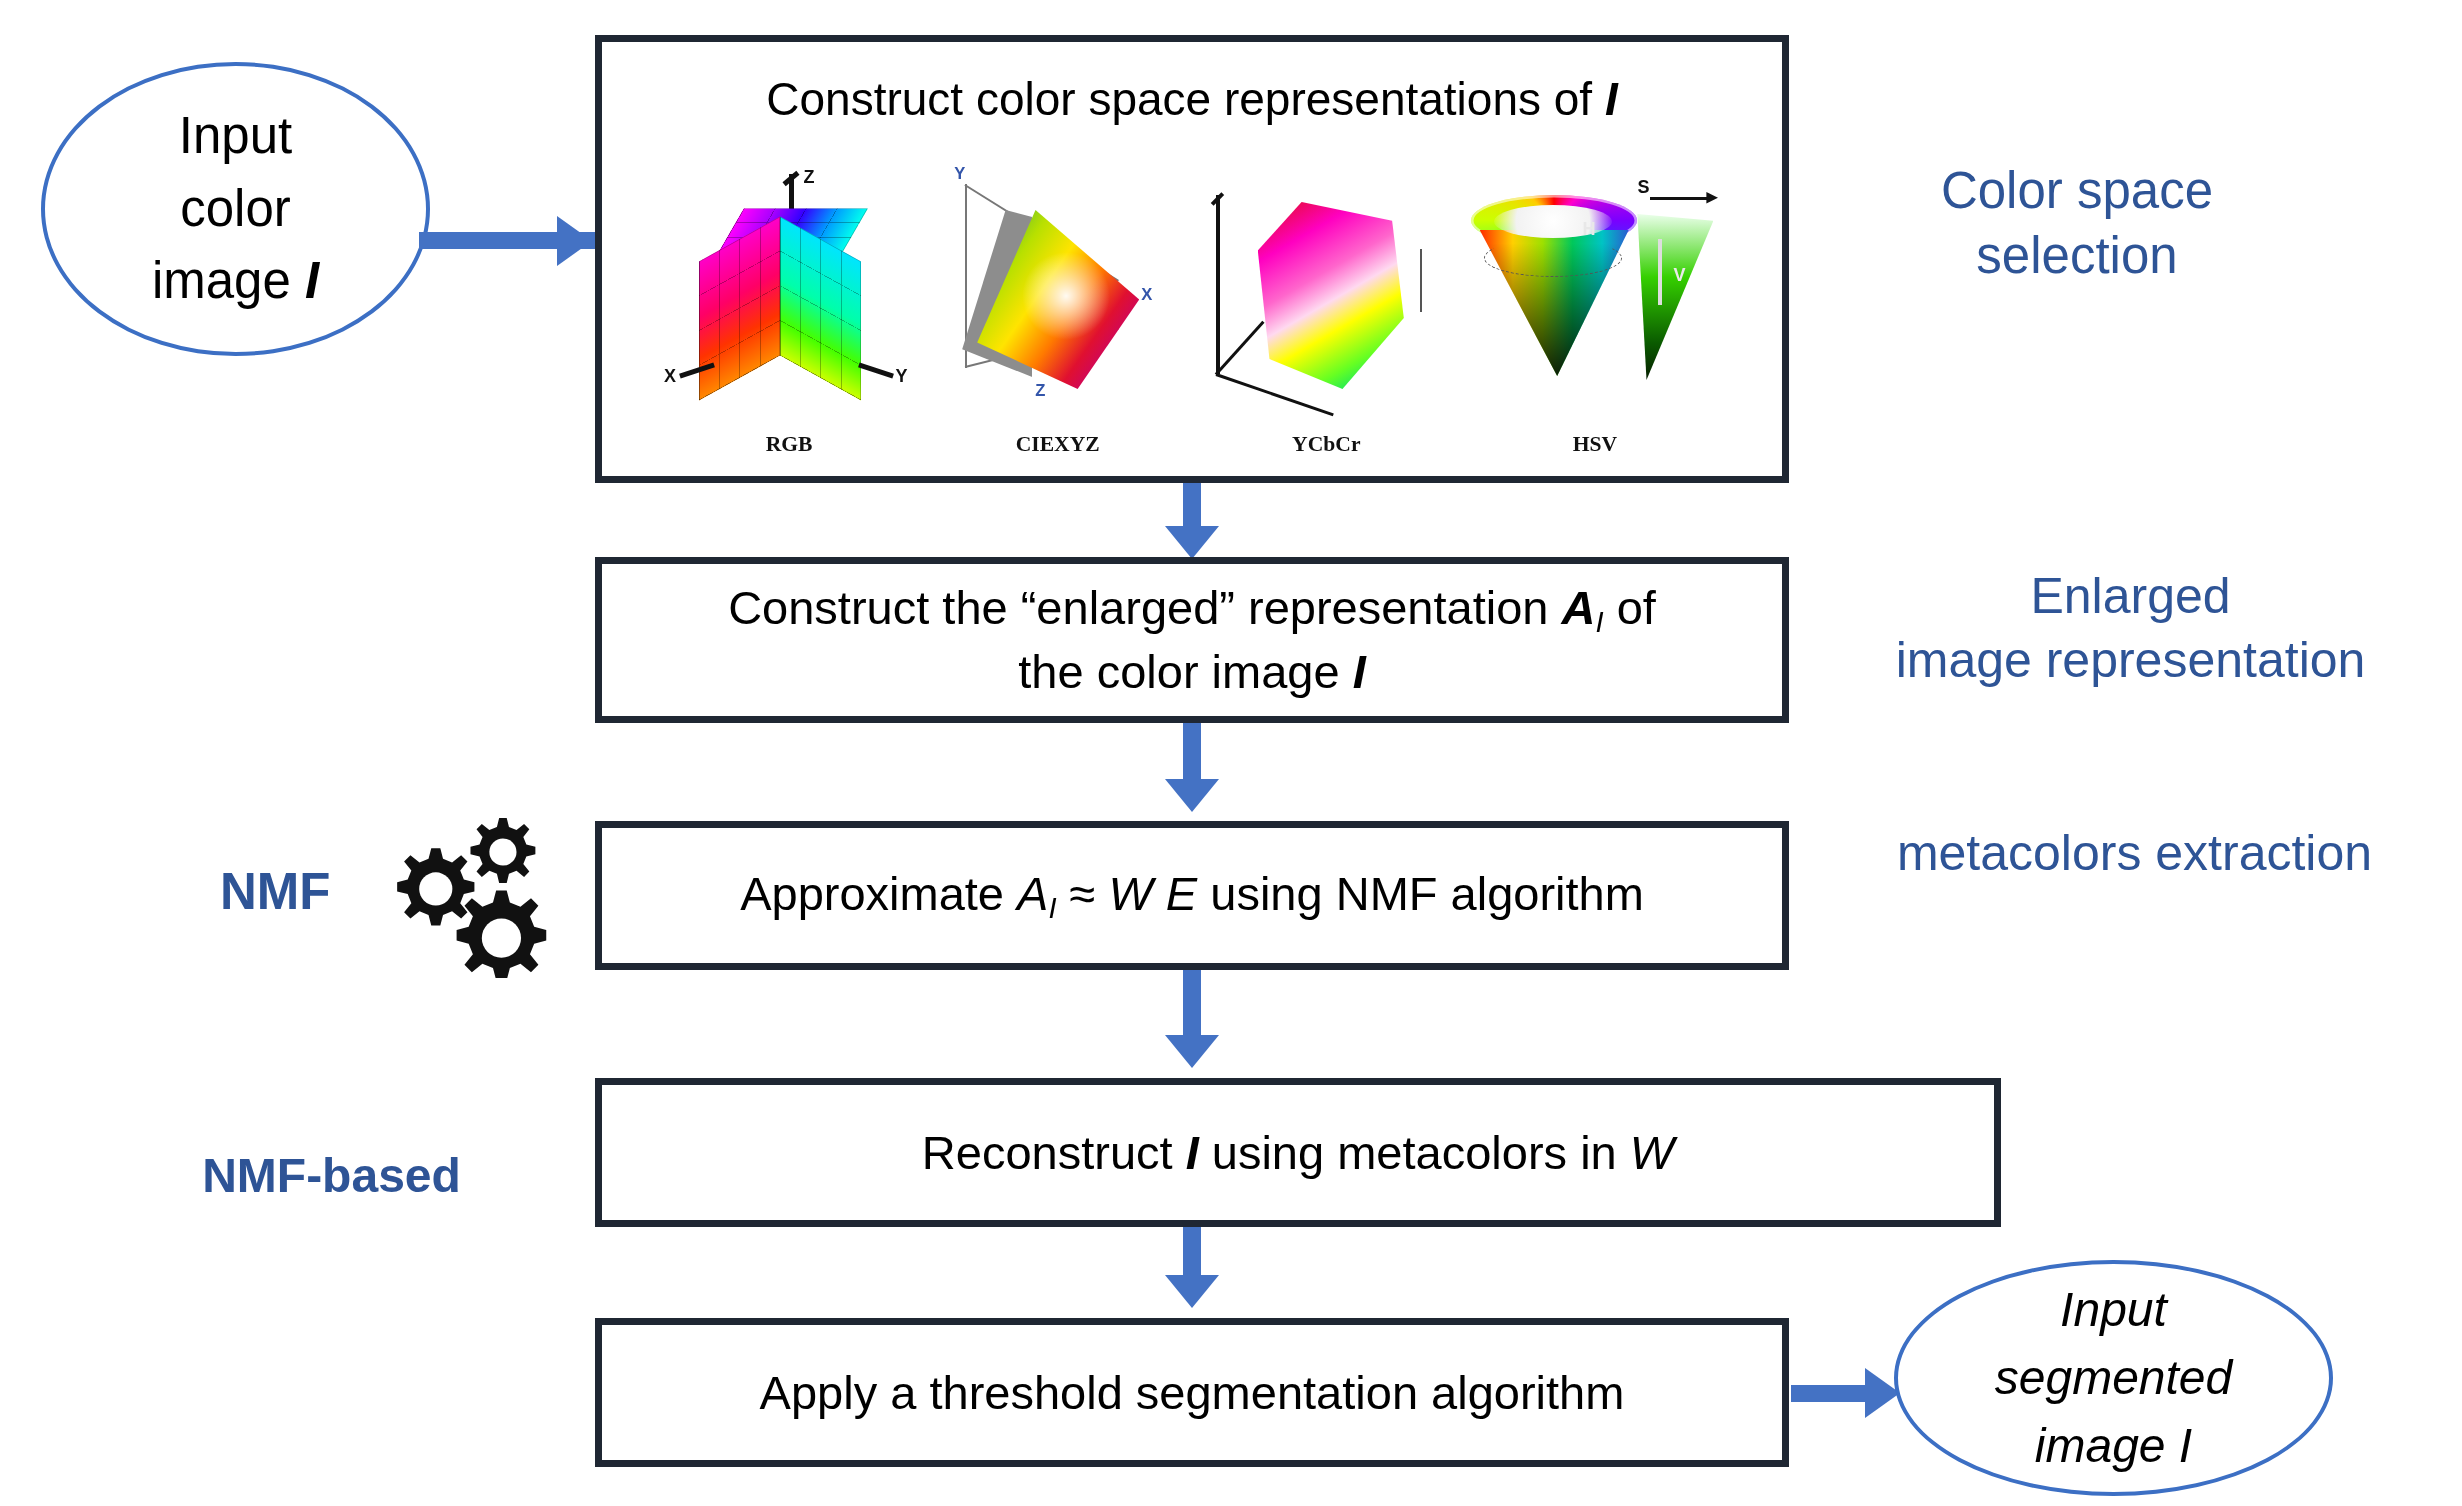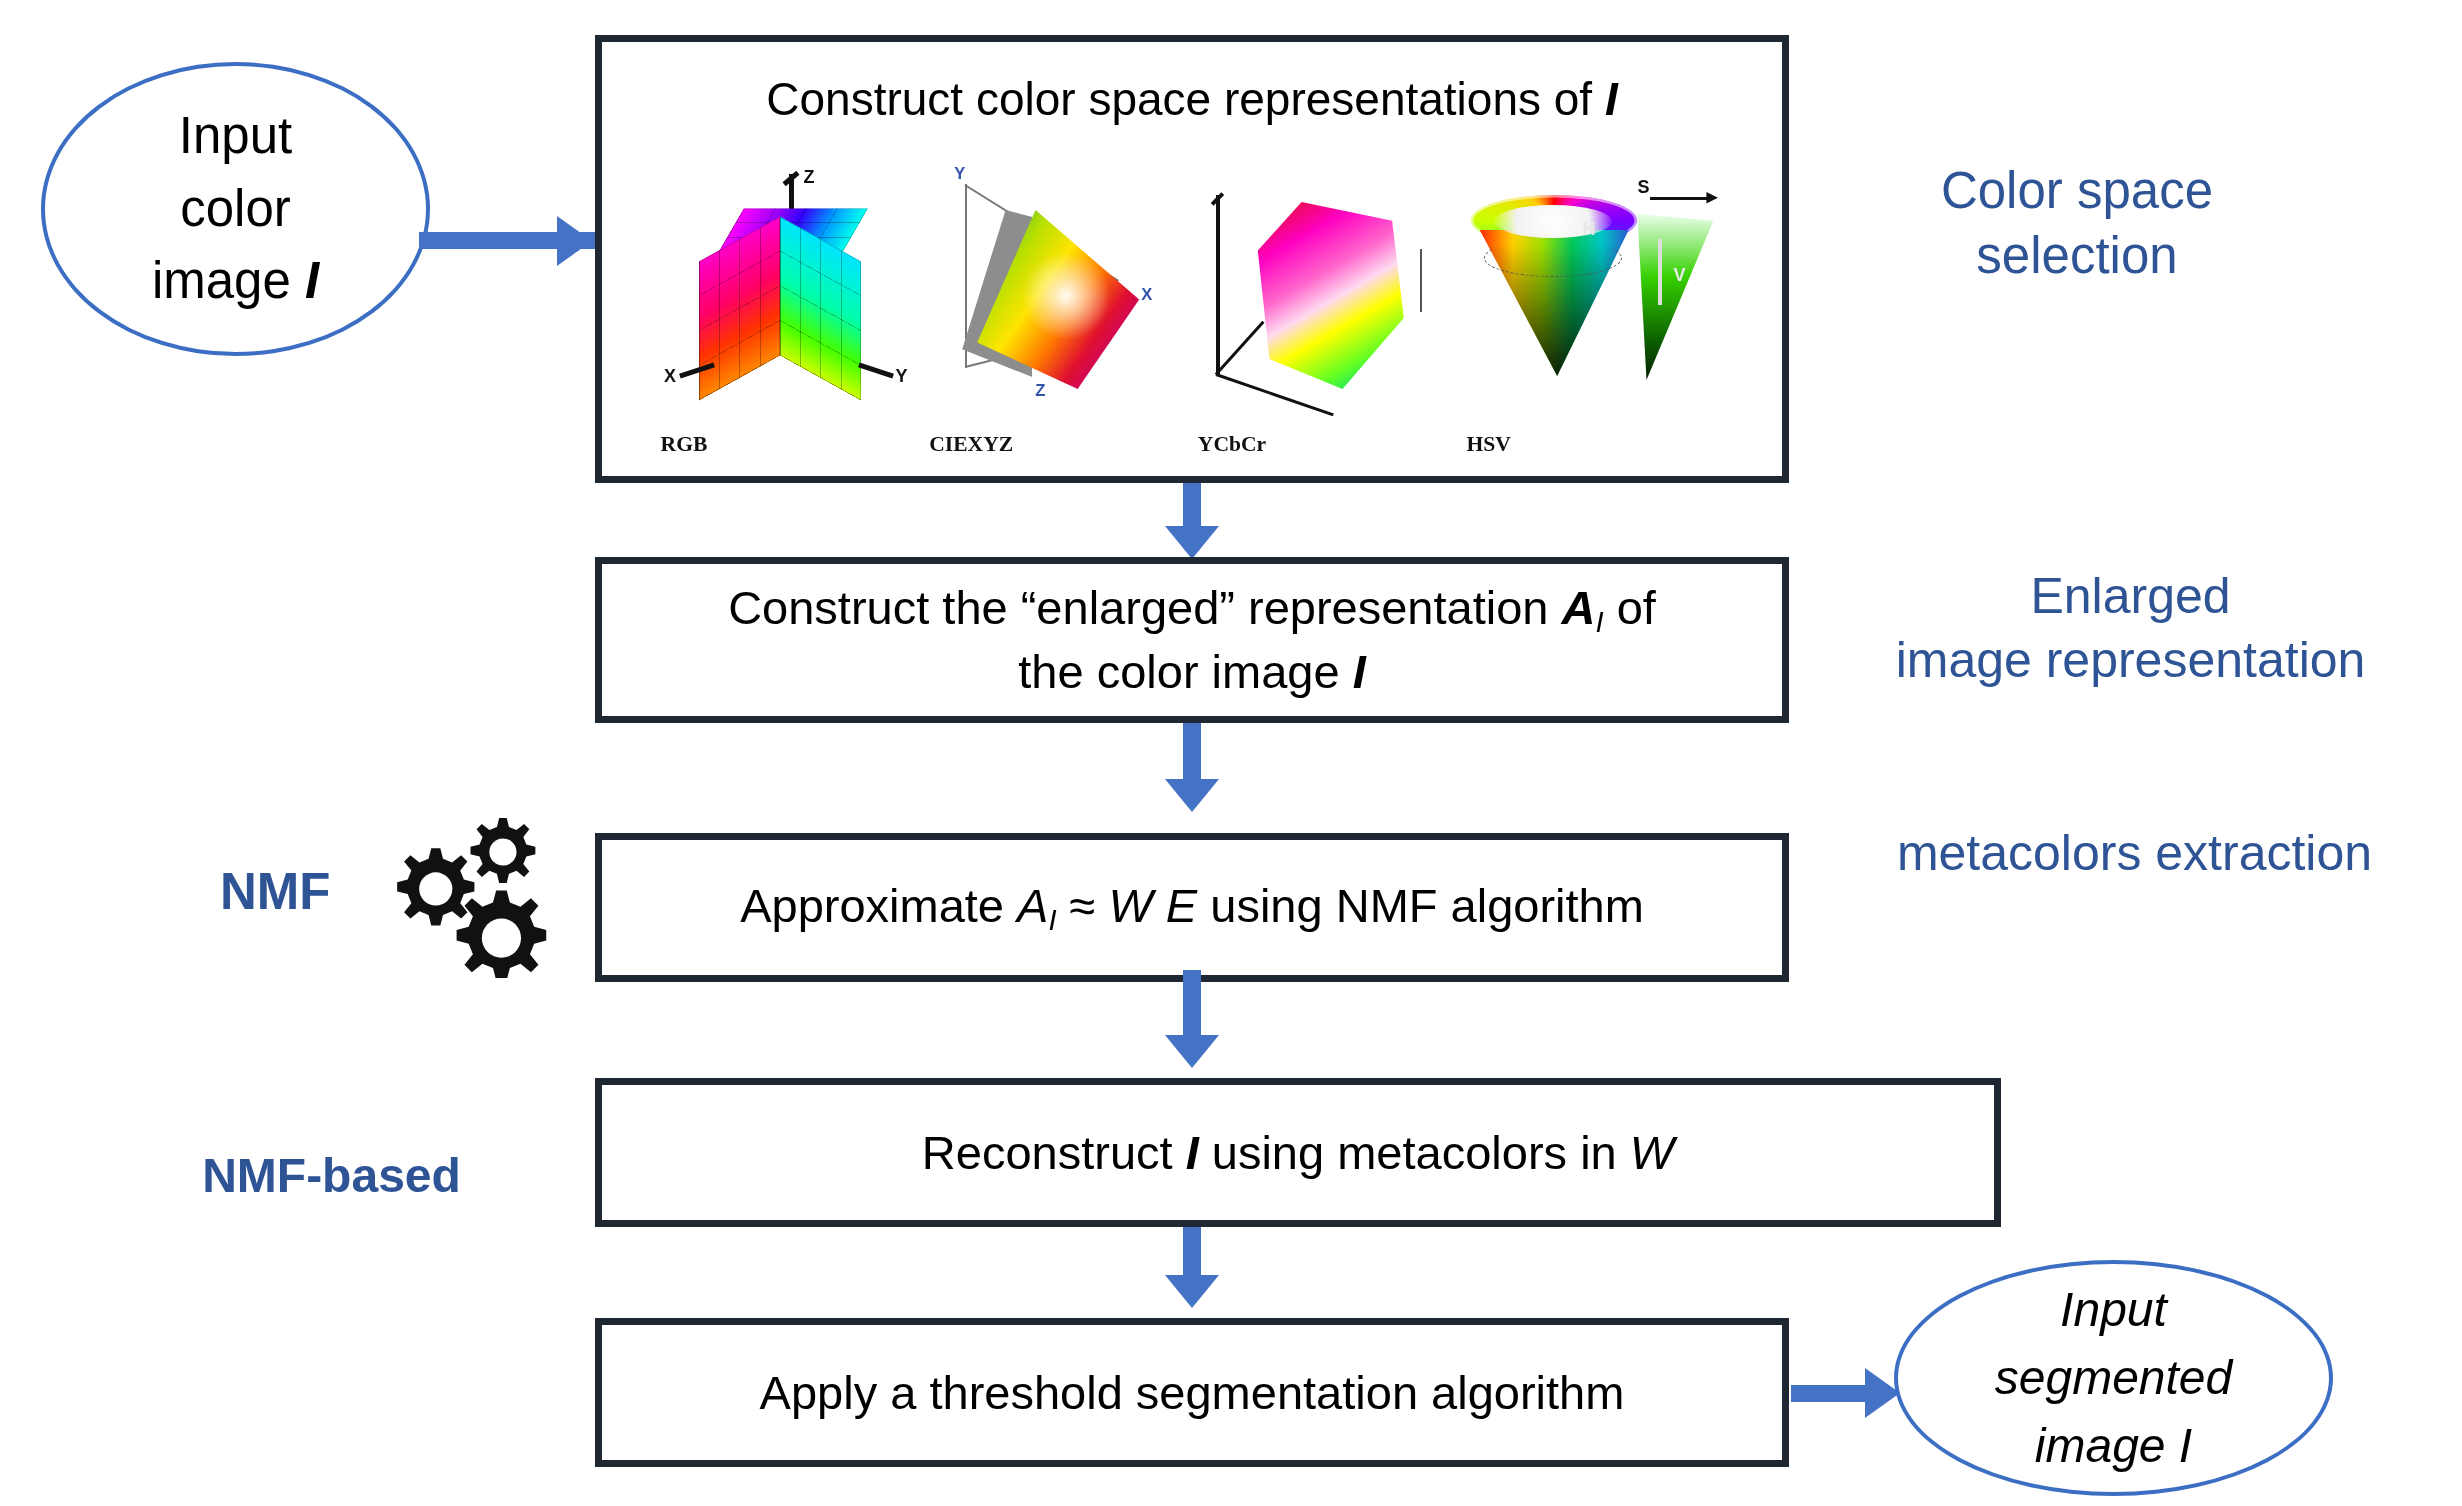--- a/index.html
+++ b/index.html
@@ -22,37 +22,37 @@
   #output-ellipse .txt{padding:0 11.6px;}
 
   
   .pbox{
     border:7.5px solid #1F2733;background:#ffffff;
     display:flex;align-items:center;justify-content:center;
     text-align:center;color:#000000;box-sizing:border-box;
   }
   #box-colorspace{left:595px;top:35px;width:1194px;height:448px;align-items:flex-start;}
   #box-enlarged  {left:595px;top:557px;width:1194px;height:166px;font-size:47px;line-height:1.32;}
-  #box-nmf       {left:595px;top:821px;width:1194px;height:149px;font-size:47px;margin-top:12px;}
+  #box-nmf       {left:595px;top:821px;width:1194px;height:149px;font-size:47px;}
   #box-recon     {left:595px;top:1078px;width:1406px;height:149px;font-size:47px;}
   #box-threshold {left:595px;top:1318px;width:1194px;height:149px;font-size:47px;}
 
   .boxtitle{font-size:46px;padding-top:30px;width:100%;}
   em.it{font-style:italic;}
   b.bi{font-style:italic;font-weight:bold;}
   .sub{font-size:0.62em;vertical-align:-0.28em;font-style:italic;}
 
   
   .cs-row{
     position:absolute;left:0;right:0;top:108px;height:307px;
     display:flex;align-items:flex-end;justify-content:center;gap:11.6px;
   }
   .cs-item{width:257px;height:298px;position:relative;}
   .cs-caption{
-    position:absolute;bottom:0;left:0;right:0;text-align:left;
+    position:absolute;bottom:0;left:0;right:0;text-align:center;
     font-size:21.6px;font-weight:bold;font-family:"Liberation Serif","DejaVu Serif",serif;color:#111;
   }
   .cs-art{position:absolute;left:0;right:0;top:0;bottom:35px;}
   .axlbl{position:absolute;font-size:18px;font-weight:bold;color:#111;}
   .axlbl.blue{color:#3355aa;font-weight:bold;font-size:16.6px;}
 
   
   .cube-top{position:absolute;width:124px;height:71px;left:66px;top:43px;
     transform:skewX(-30deg) scaleY(0.82);
     background:

